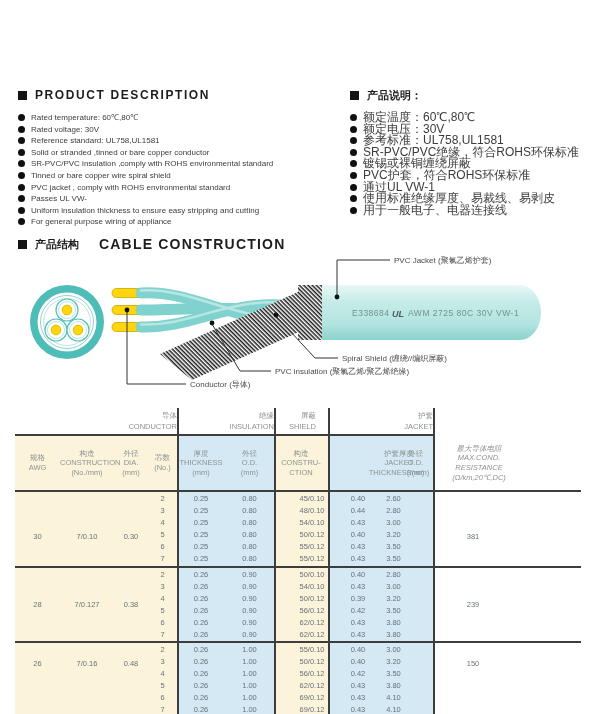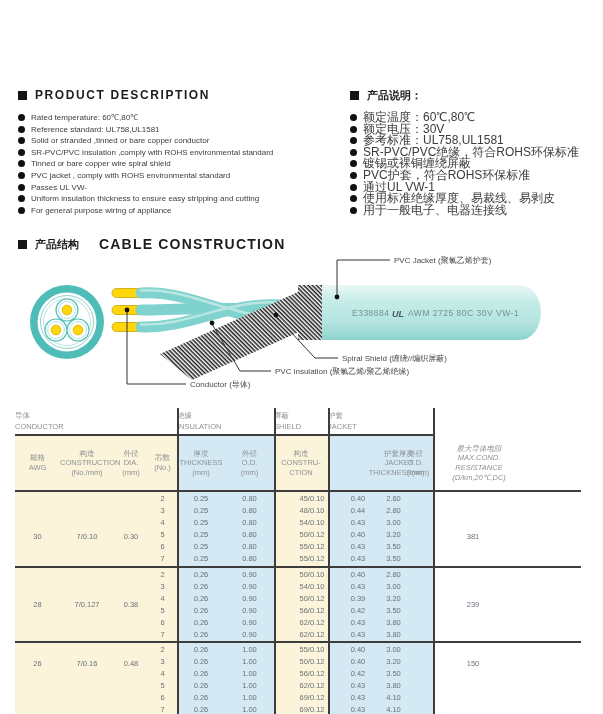--- a/index.html
+++ b/index.html
@@ -25,21 +25,21 @@
               font-size:8px;color:#3c3c3c;white-space:nowrap;}
   #list-zh li{font-size:12px;}
   .dot{width:7px;height:7px;border-radius:50%;background:#101010;flex:none;margin-top:2px;}
 
   
   #diagram{position:absolute;left:0;top:252px;}
 
   
   #spec-table{position:absolute;left:15px;top:408px;width:566px;height:306px;overflow:hidden;}
   #spec-table .abs{position:absolute;}
-  .gh{position:absolute;top:0;height:26px;text-align:left;font-size:7.5px;line-height:11px;
+  .gh{position:absolute;top:0;height:26px;text-align:right;font-size:7.5px;line-height:11px;
       color:#8e9296;padding-top:2px;box-sizing:border-box;}
   .ga0{left:0;width:162px;} .ga1{left:162px;width:97px;} .ga2{left:259px;width:42px;} .ga3{left:313px;width:105px;}
   .hline1{top:26px;left:0;width:418px;height:2px;background:#3d3d3d;}
   .hline2{top:82px;left:0;width:566px;height:2px;background:#3d3d3d;}
   .hbg{top:28px;height:54px;}
   .bg-cream{background:#FBF4DA;} .bg-blue{background:#D4E9F3;}
   .hb0{left:0;width:162px;} .hb1{left:162px;width:97px;} .hb2{left:259px;width:54px;} .hb3{left:313px;width:105px;}
   .hc{position:absolute;top:28px;height:54px;display:flex;flex-direction:column;justify-content:center;
       text-align:center;font-size:7.5px;line-height:9.6px;color:#8e9296;}
   .c0{left:0;width:45px;} .c1{left:45px;width:54px;} .c2{left:99px;width:34px;} .c3{left:133px;width:29px;}
@@ -73,20 +73,24 @@
 <body>
 
 <h2 class="sec-title" id="desc-en-title">
   <span class="sq"></span>
   <span class="t-en">PRODUCT DESCRIPTION</span>
 </h2>
 <ul class="blist" id="list-en">
     <li class="bitem">
       <span class="dot"></span>
       <span class="btext">Rated temperature: 60℃,80℃</span>
+    </li>
+    <li class="bitem">
+      <span class="dot"></span>
+      <span class="btext">Rated voltage: 30V</span>
     </li>
     <li class="bitem">
       <span class="dot"></span>
       <span class="btext">Reference standard: UL758,UL1581</span>
     </li>
     <li class="bitem">
       <span class="dot"></span>
       <span class="btext">Solid or stranded ,tinned or bare copper conductor</span>
     </li>
     <li class="bitem">

